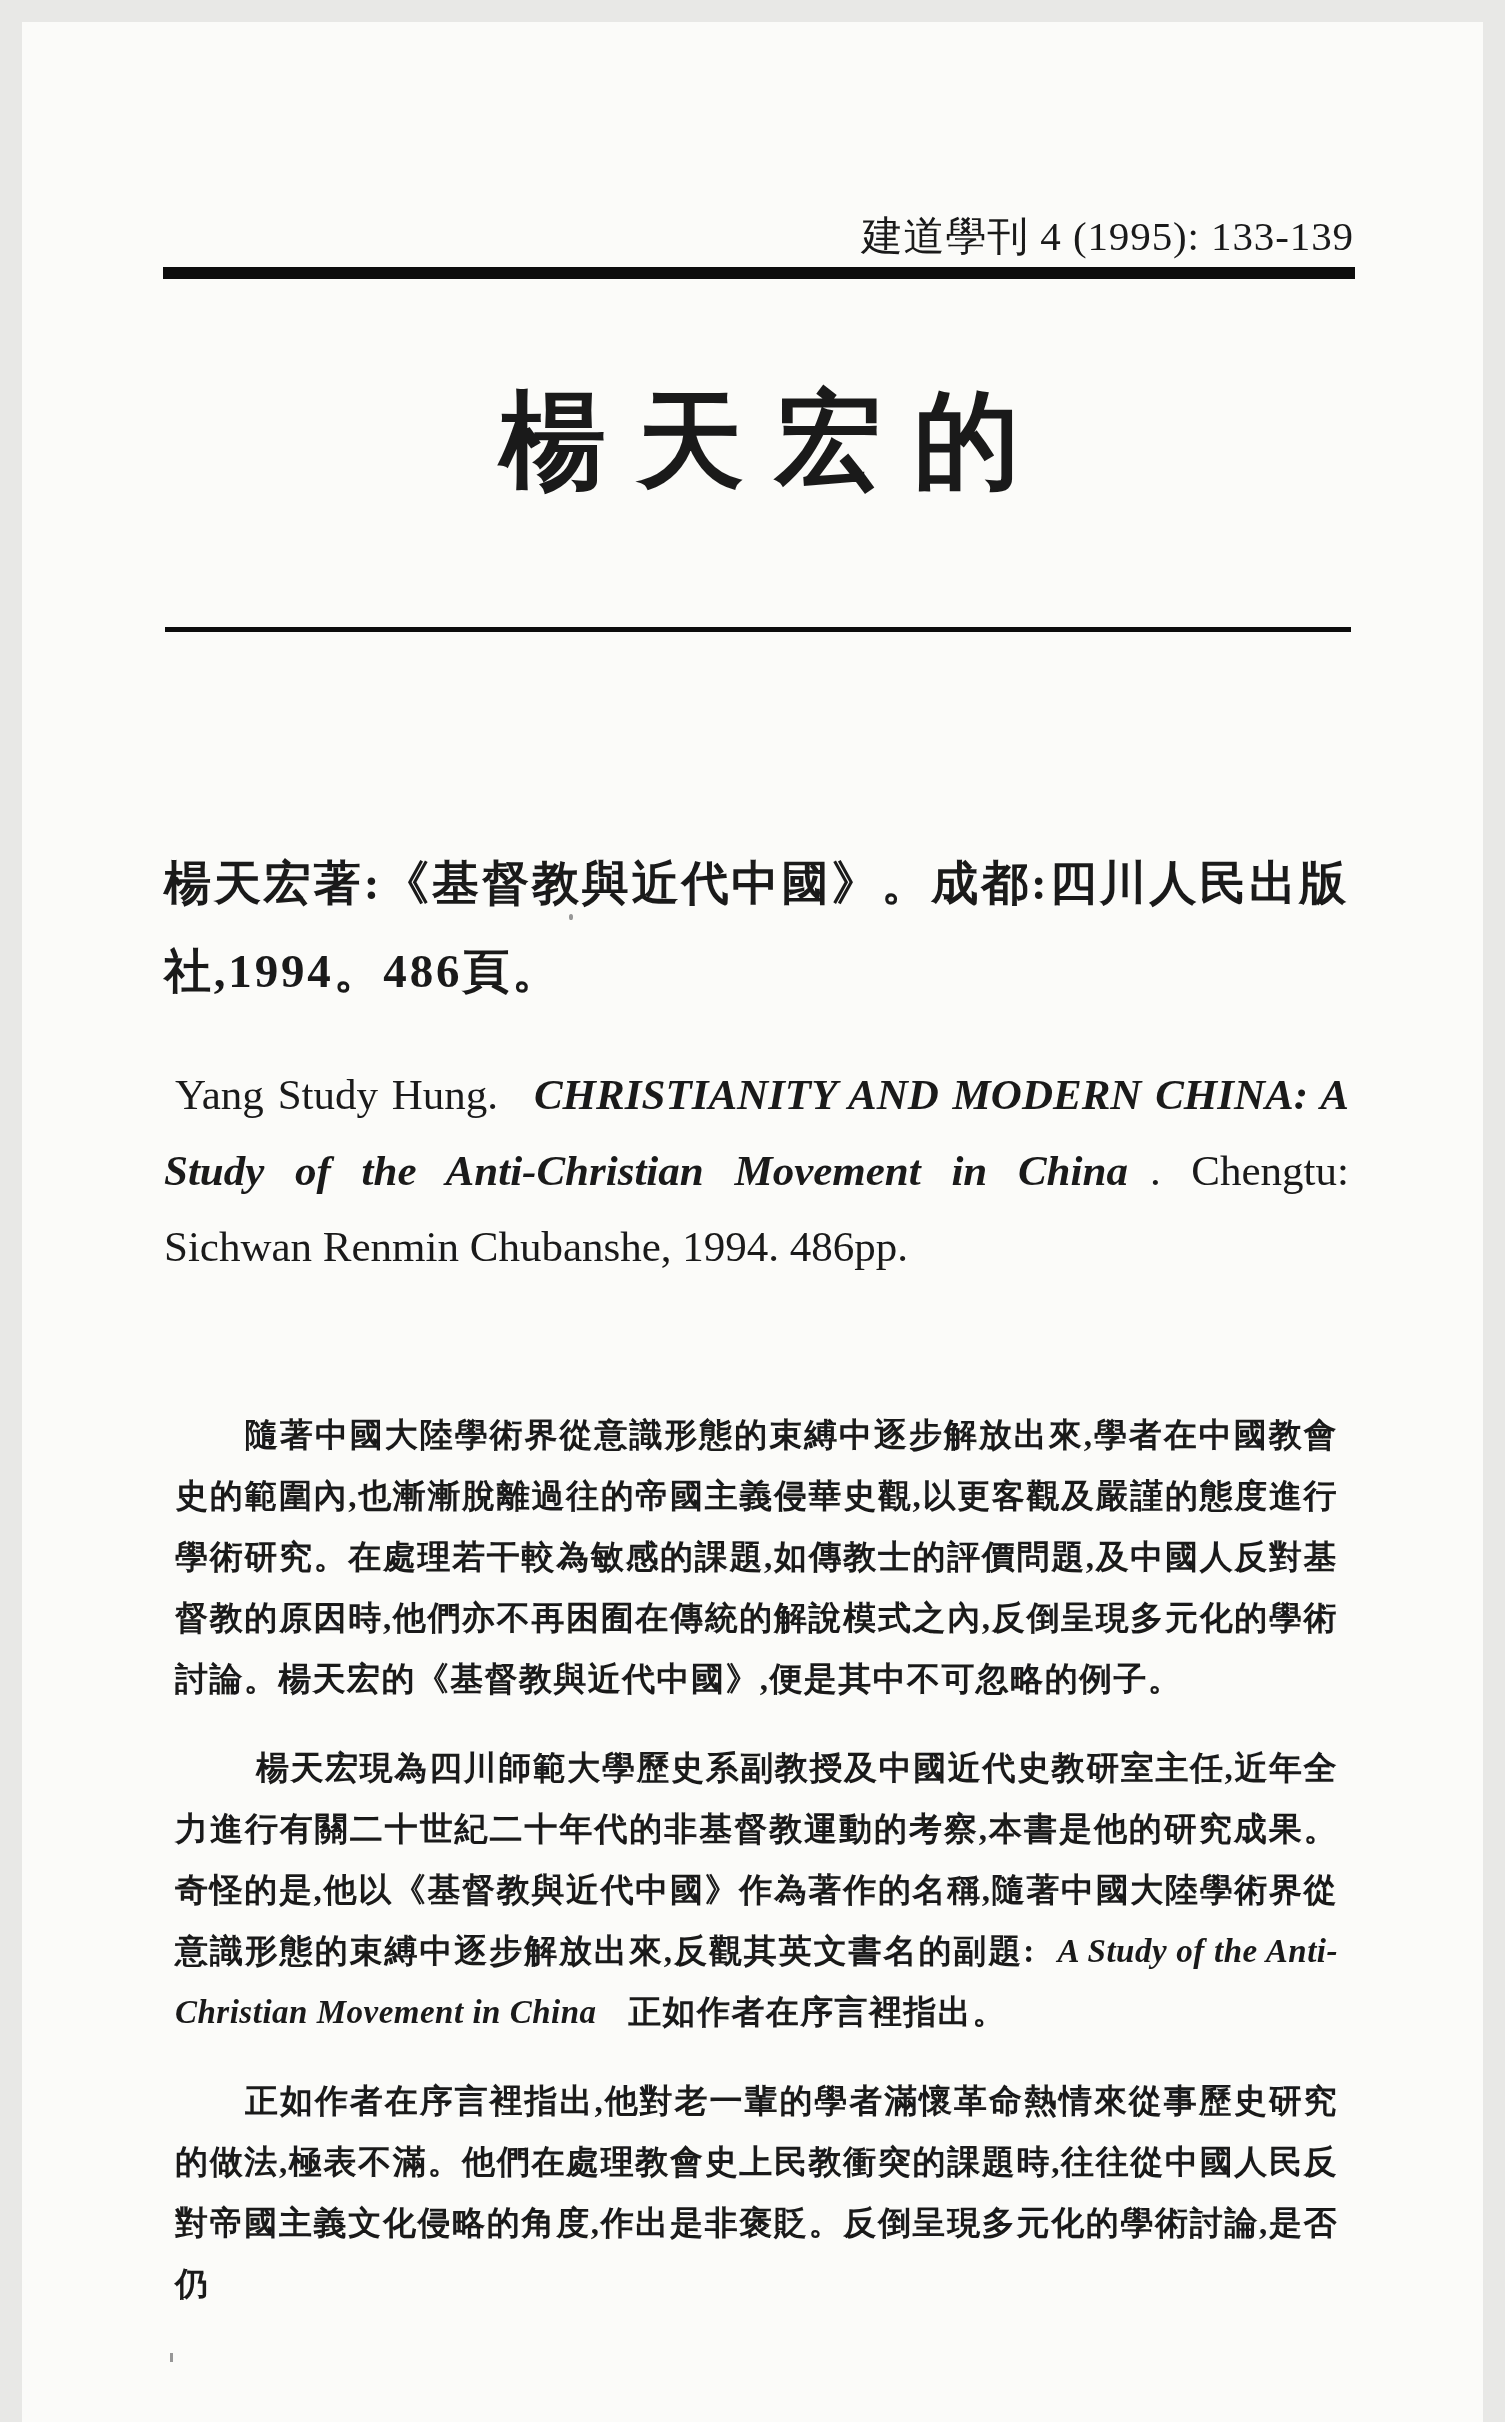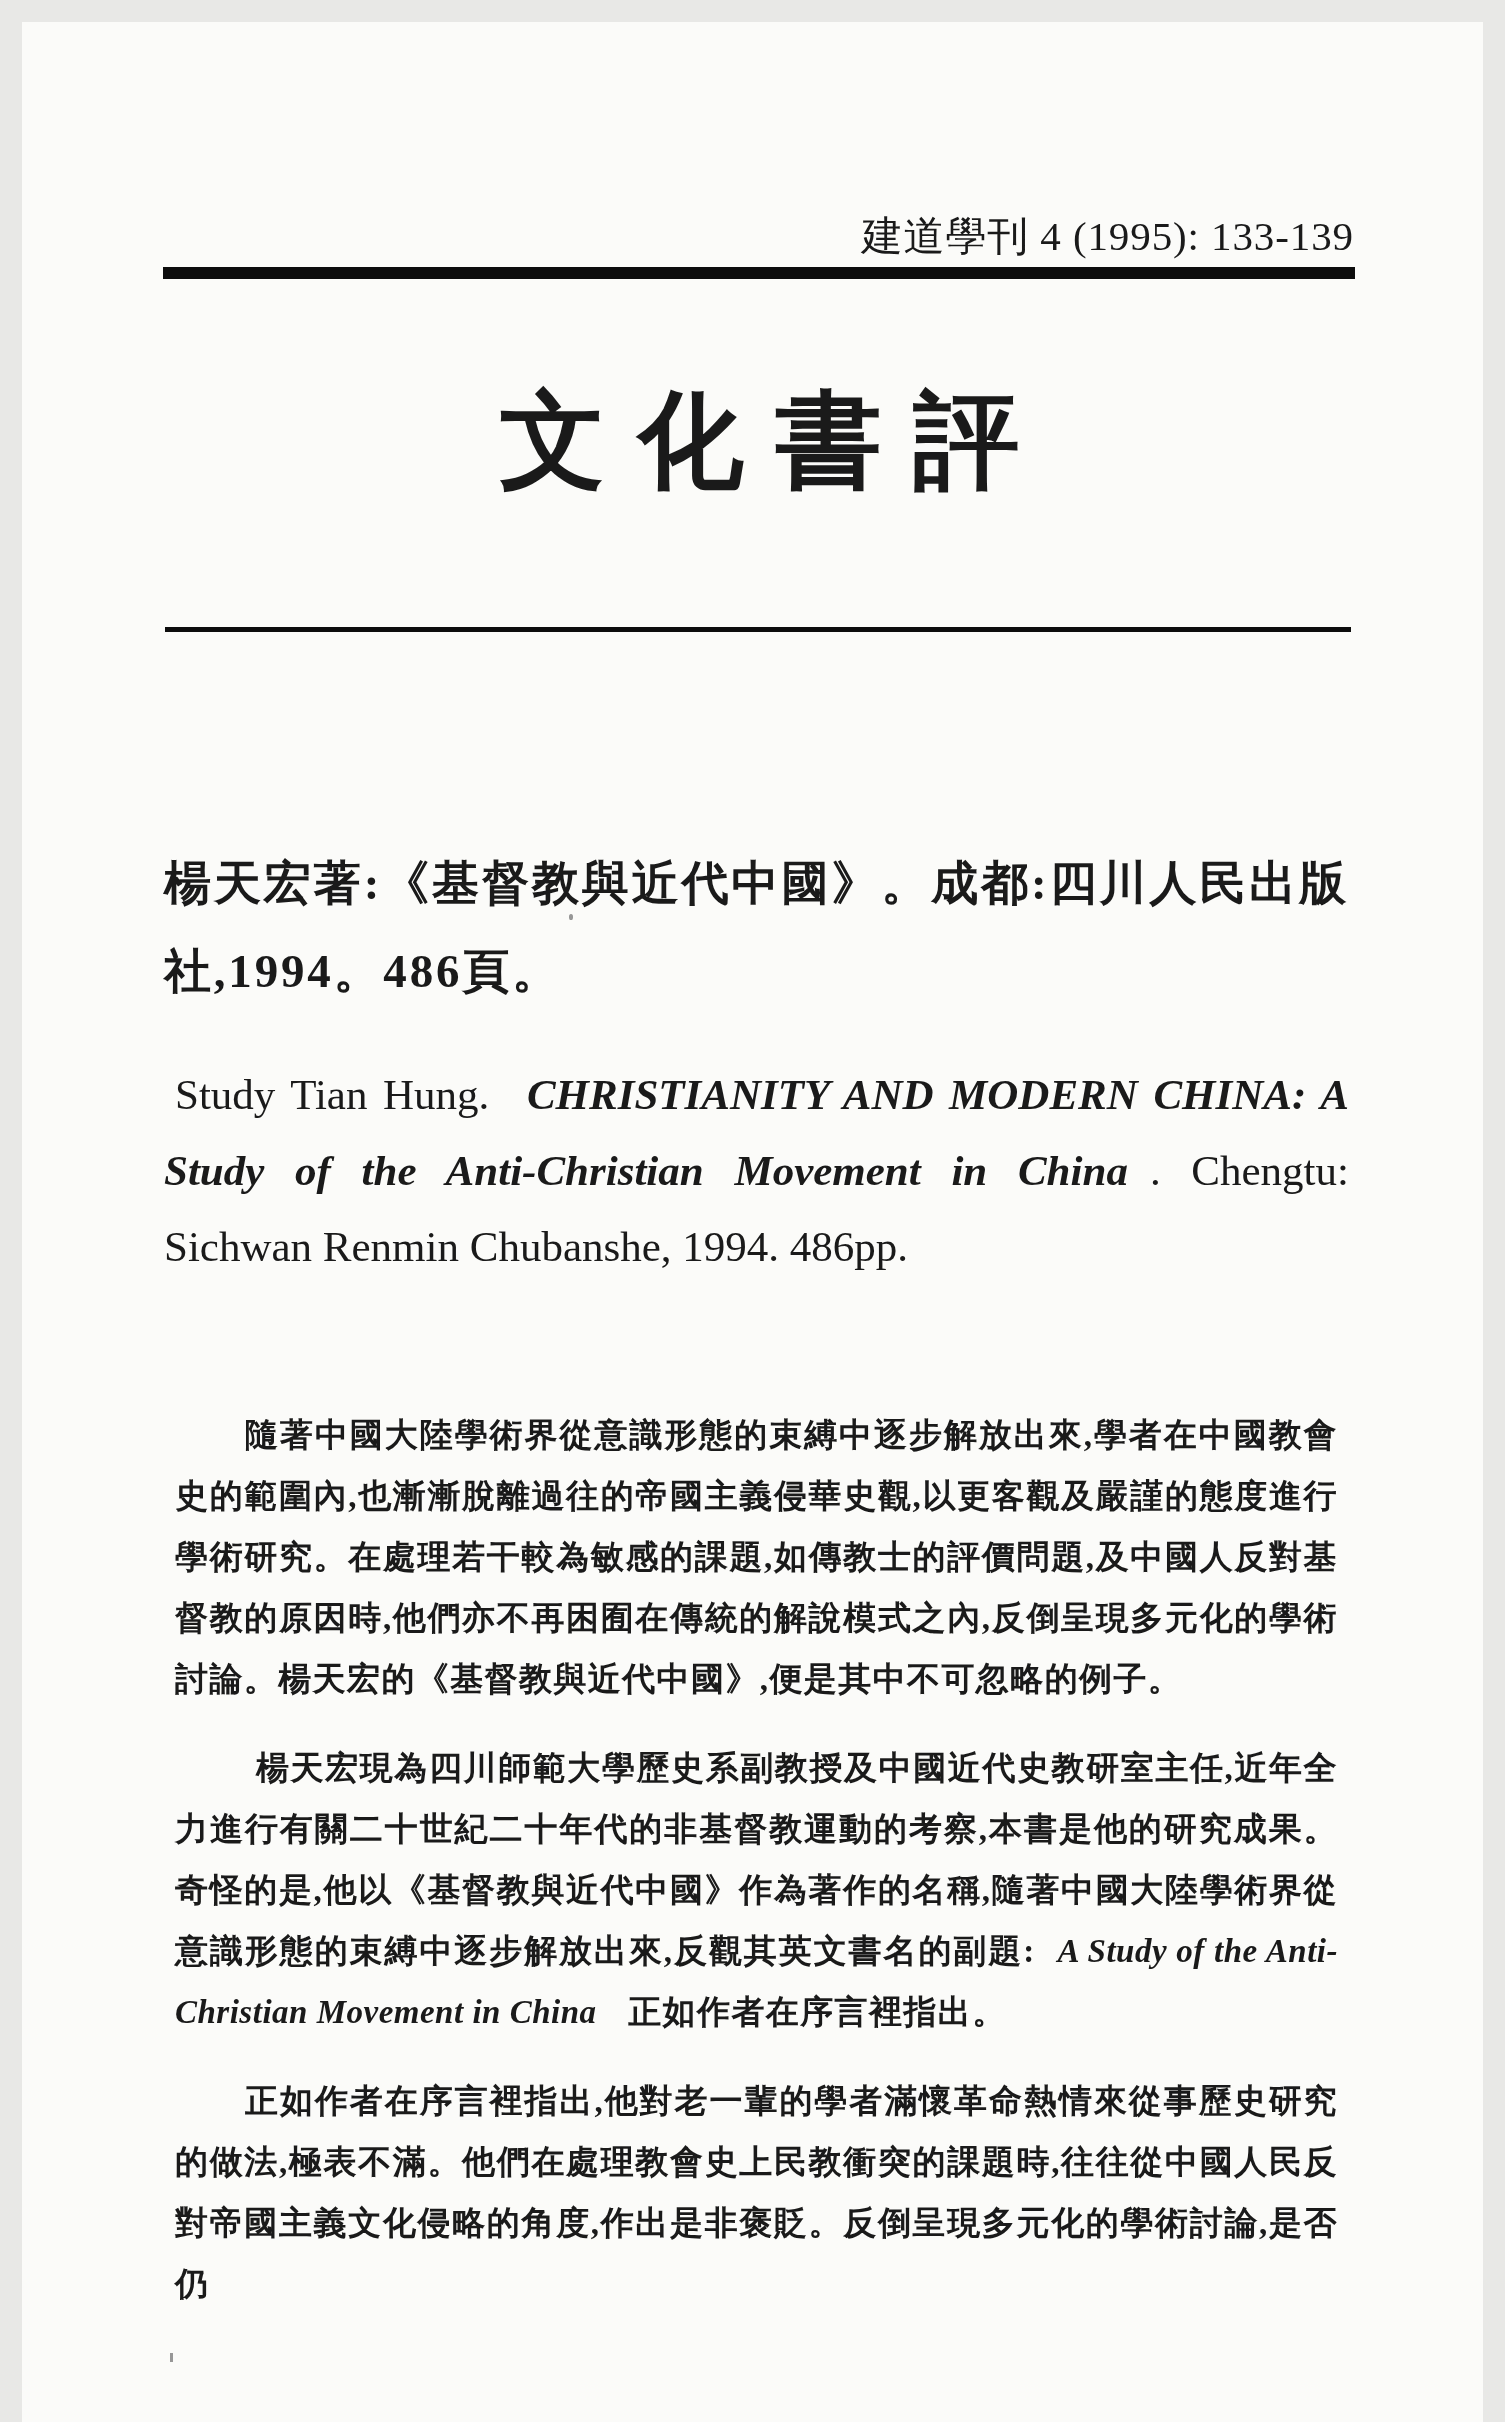--- a/index.html
+++ b/index.html
@@ -98,28 +98,28 @@
 </style>
 </head>
 <body>
 
 <div class="page">
 
   <div class="journal-header">建道學刊 4 (1995): 133-139</div>
 
   <div class="rule-thick"></div>
 
-  <div class="section-title">文化書評</div>
+  <div class="section-title">楊天宏的</div>
 
   <div class="rule-thin"></div>
 
   <div class="citation-zh">楊天宏著:《基督教與近代中國》。成都:四川人民出版社,1994。486頁。</div>
 
   <div class="citation-en">
-    <span>Study Tian Hung. </span><span class="book-title">CHRISTIANITY AND MODERN CHINA: A Study of the Anti-Christian Movement in China</span><span>. Chengtu: Sichwan Renmin Chubanshe, 1994. 486pp.</span>
+    <span>Yang Study Hung. </span><span class="book-title">CHRISTIANITY AND MODERN CHINA: A Study of the Anti-Christian Movement in China</span><span>. Chengtu: Sichwan Renmin Chubanshe, 1994. 486pp.</span>
   </div>
 
   <div class="review-body">
     <p>隨著中國大陸學術界從意識形態的束縛中逐步解放出來,學者在中國教會史的範圍內,也漸漸脫離過往的帝國主義侵華史觀,以更客觀及嚴謹的態度進行學術研究。在處理若干較為敏感的課題,如傳教士的評價問題,及中國人反對基督教的原因時,他們亦不再困囿在傳統的解說模式之內,反倒呈現多元化的學術討論。楊天宏的《基督教與近代中國》,便是其中不可忽略的例子。</p>
     <p><span>楊天宏現為四川師範大學歷史系副教授及中國近代史教研室主任,近年全力進行有關二十世紀二十年代的非基督教運動的考察,本書是他的研究成果。奇怪的是,他以《基督教與近代中國》作為著作的名稱,隨著中國大陸學術界從意識形態的束縛中逐步解放出來,反觀其英文書名的副題:</span><span class="en-italic">A Study of the Anti-Christian Movement in China</span><span> 正如作者在序言裡指出。</span></p>
     <p>正如作者在序言裡指出,他對老一輩的學者滿懷革命熱情來從事歷史研究的做法,極表不滿。他們在處理教會史上民教衝突的課題時,往往從中國人民反對帝國主義文化侵略的角度,作出是非褒貶。反倒呈現多元化的學術討論,是否仍</p>
   </div>
 
   <div class="speck speck-1"></div>
   <div class="speck speck-2"></div>

